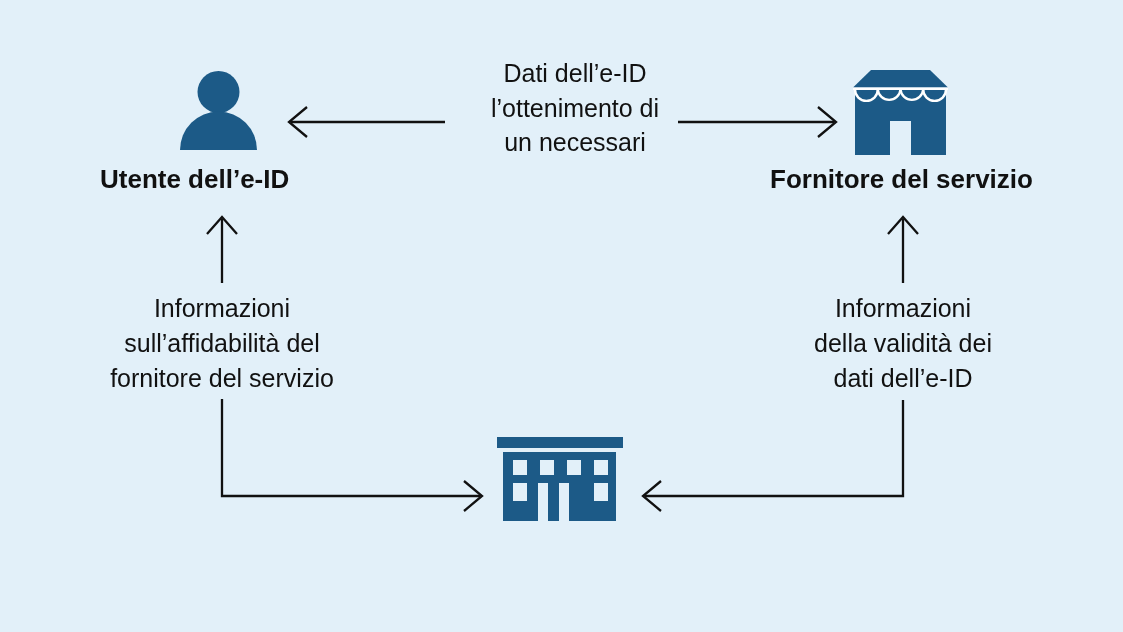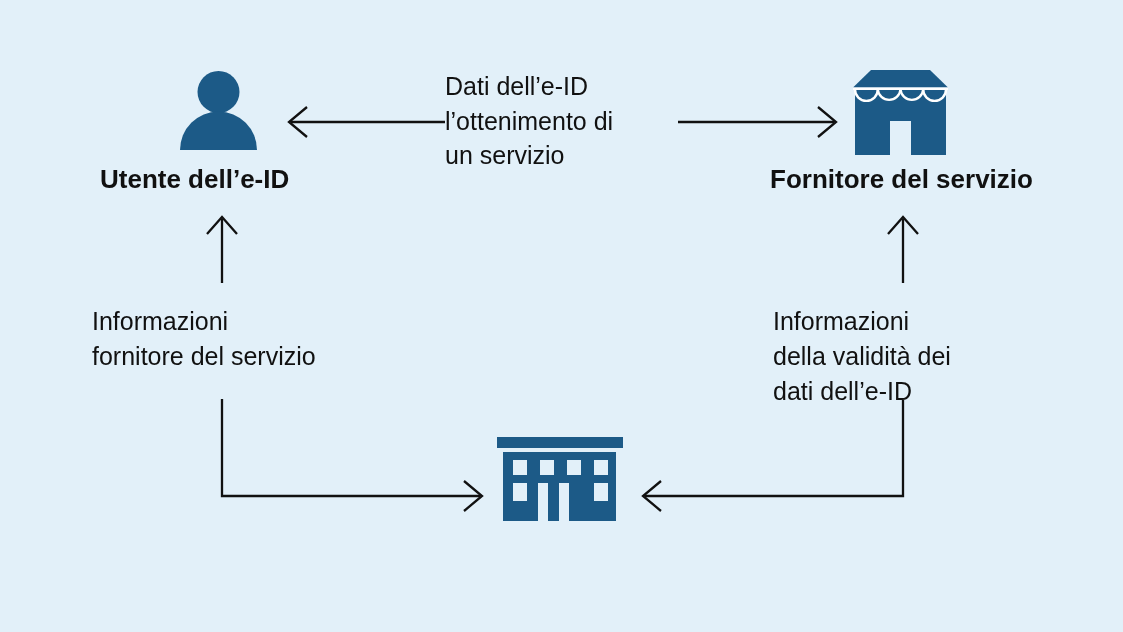--- a/index.html
+++ b/index.html
@@ -17,22 +17,22 @@
     position: absolute;
     font-size: 26px;
     font-weight: bold;
     line-height: 30px;
     white-space: nowrap;
   }
   .edge-text {
     position: absolute;
     font-size: 25px;
     font-weight: 400;
+    text-align: center;
     line-height: 35px;
-    margin-top: 13px;
   }
   .edge-text span { display: block; }
   .arrows {
     position: absolute;
     left: 0; top: 0;
     width: 1123px; height: 632px;
     color: var(--line, #111111);
   }
   .arrows path {
     fill: none;
@@ -100,25 +100,26 @@
     <rect x="97" y="23" width="14" height="15" fill="var(--background, #e2f0f9)"></rect>
     <rect x="16" y="46" width="14" height="18" fill="var(--background, #e2f0f9)"></rect>
     <rect x="97" y="46" width="14" height="18" fill="var(--background, #e2f0f9)"></rect>
     <rect x="41" y="46" width="10" height="38" fill="var(--background, #e2f0f9)"></rect>
     <rect x="62" y="46" width="10" height="38" fill="var(--background, #e2f0f9)"></rect>
   </svg>
 
   <div class="edge-text" style="left:445px; top:56px; width:260px; line-height:34.5px;">
     <span>Dati dell’e-ID</span>
     <span>l’ottenimento di</span>
-    <span>un servizio</span>
+    <span>un necessari</span>
   </div>
 
   <div class="edge-text" style="left:92px; top:291px; width:260px;">
     <span>Informazioni</span>
+    <span>sull’affidabilità del</span>
     <span>fornitore del servizio</span>
   </div>
 
   <div class="edge-text" style="left:773px; top:291px; width:260px;">
     <span>Informazioni</span>
     <span>della validità dei</span>
     <span>dati dell’e-ID</span>
   </div>
 
 </div>

